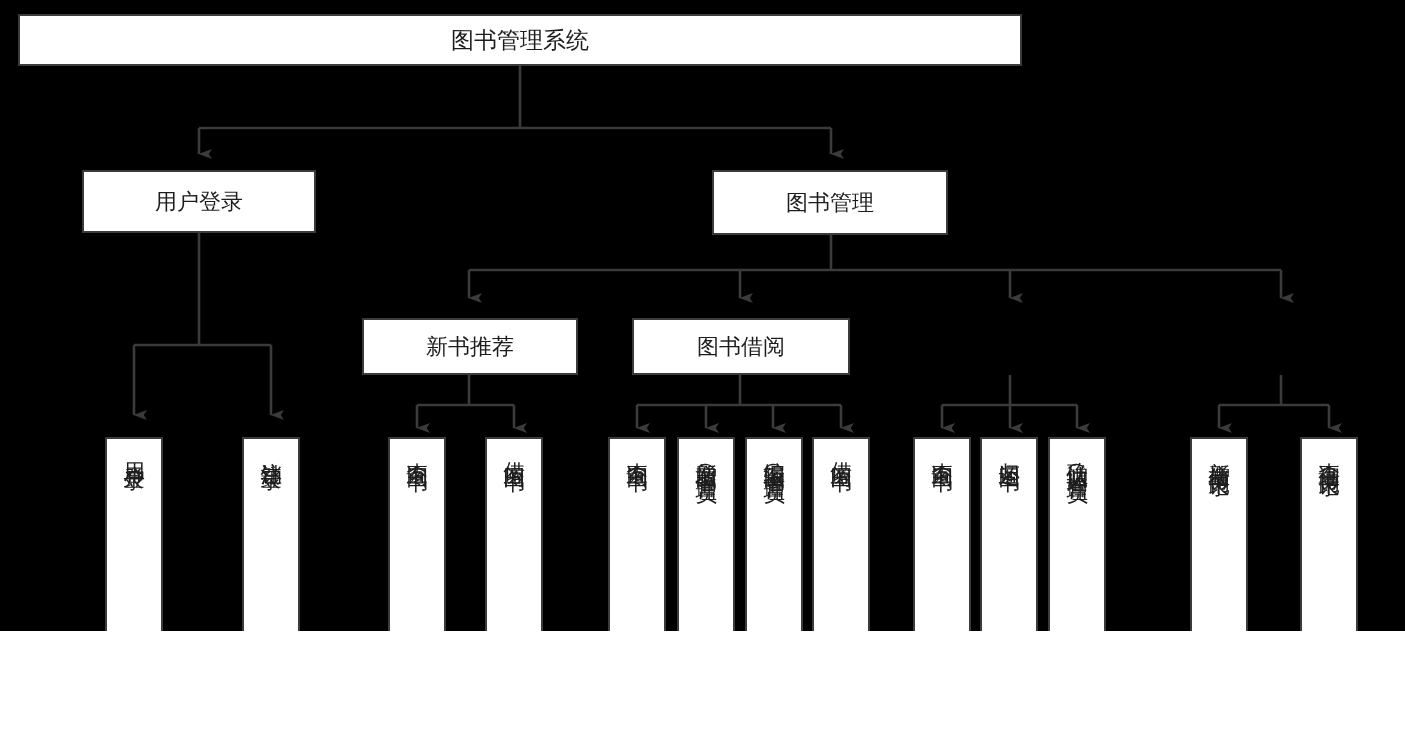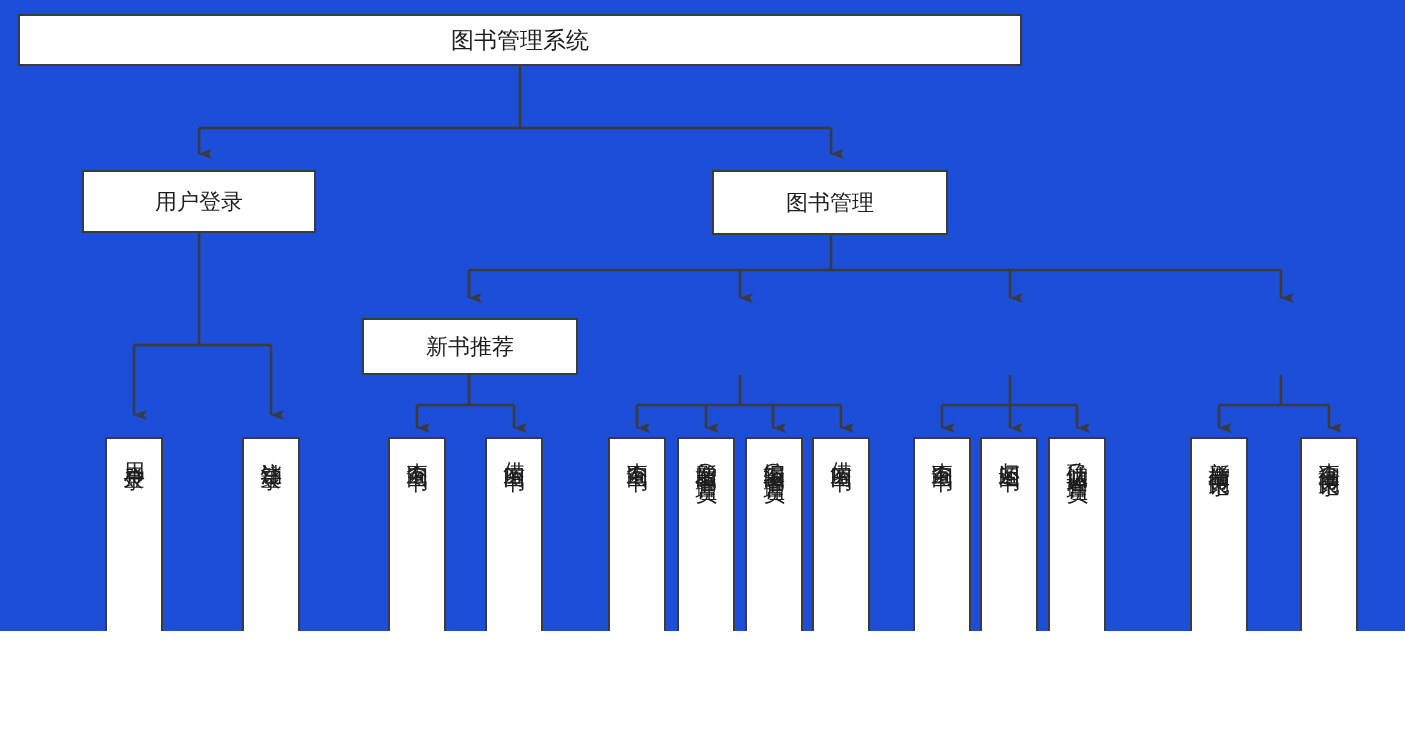--- a/index.html
+++ b/index.html
@@ -8,21 +8,21 @@
     padding: 0;
     background: #ffffff;
   }
   body {
     font-family: "DejaVu Sans", "Liberation Sans", sans-serif;
   }
   #diagram-root {
     position: relative;
     width: 1405px;
     height: 631px;
-    background: #1d4ed8;
+    background: #000000;
     overflow: hidden;
   }
   #diagram-svg {
     position: absolute;
     left: 0;
     top: 0;
     width: 1405px;
     height: 747px;
   }
   
@@ -158,20 +158,23 @@
   </div>
 
   <div class="node branch" style="left:362px; top:318px; width:216px; height:57px;">
     <span class="node-label">新书推荐</span>
   </div>
 
   <div class="node branch" style="left:712px; top:170px; width:236px; height:65px;">
     <span class="node-label">图书管理</span>
   </div>
 
+  <div class="node branch" style="left:632px; top:318px; width:218px; height:57px;">
+    <span class="node-label">图书借阅</span>
+  </div>
 
 
 
   <div class="node leaf" style="left:105px; top:437px; width:58px; height:298px;">
     <span class="node-label">用户登录</span>
   </div>
   <div class="node leaf" style="left:242px; top:437px; width:58px; height:298px;">
     <span class="node-label">注销登录</span>
   </div>
 

